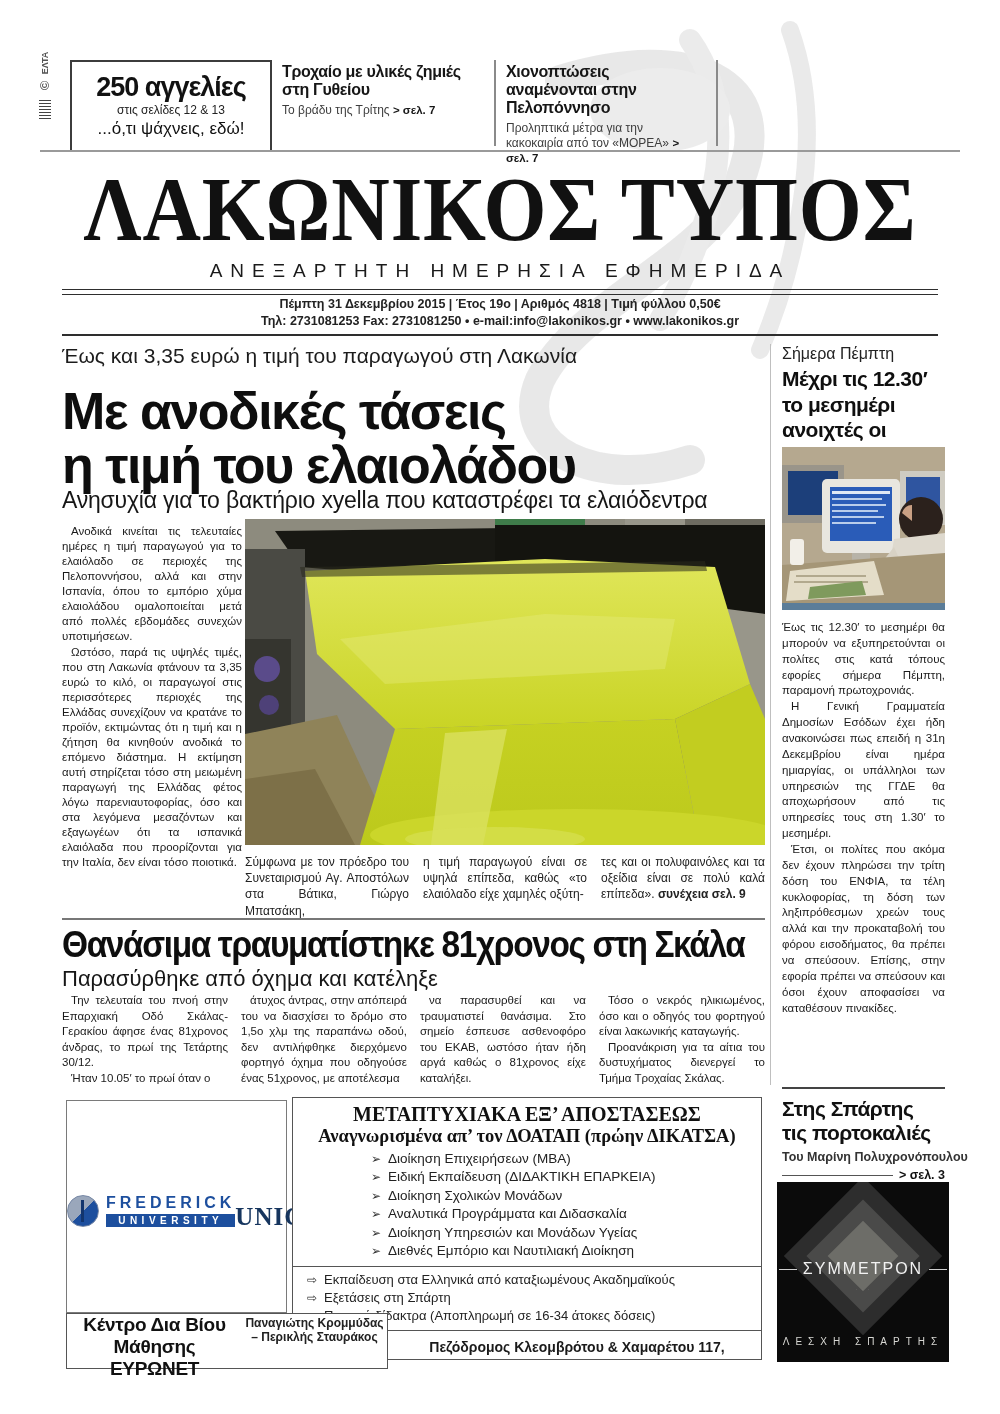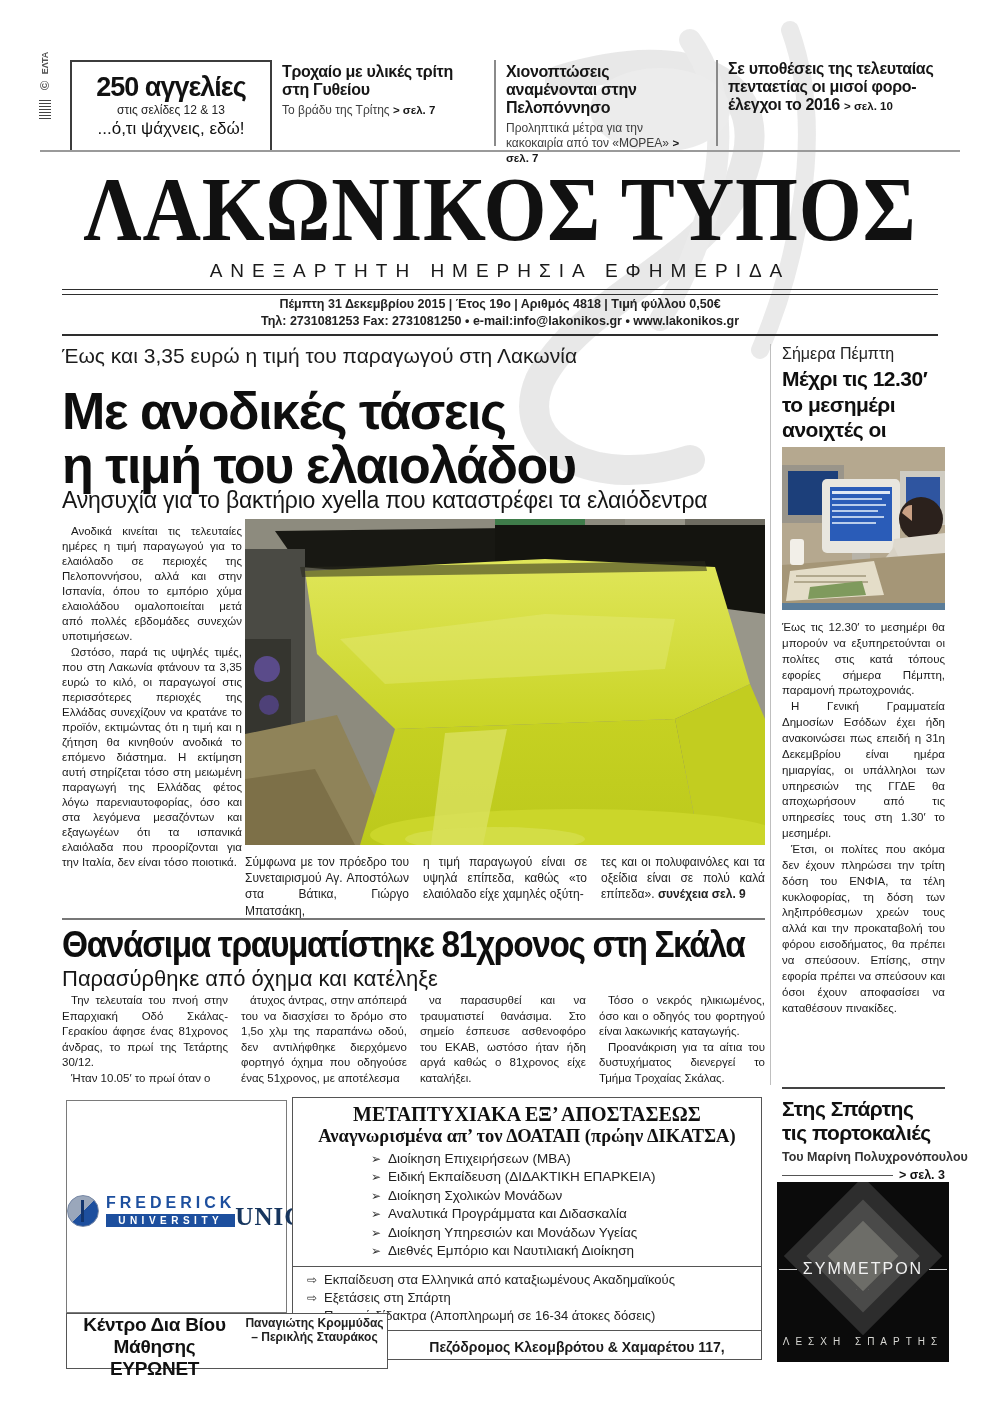--- a/index.html
+++ b/index.html
@@ -127,37 +127,33 @@
     <span class="barcode"></span>
   </div>
 
   <div class="abs promo-box z1">
     <div class="promo-title">250 αγγελίες</div>
     <div class="promo-l2">στις σελίδες 12 &amp; 13</div>
     <div class="promo-l3">...ό,τι ψάχνεις, εδώ!</div>
   </div>
 
   <div class="abs teaser z1" style="left:282px;top:63px;width:198px;">
-    <div class="teaser-title">Τροχαίο με υλικές τρίτη στη Γυθείου</div>
+    <div class="teaser-title">Τροχαίο με υλικές ζημιές στη Γυθείου</div>
     <div class="teaser-sub"><span>Το βράδυ της Τρίτης </span><span class="pageref">&gt; σελ. 7</span></div>
   </div>
 
   <div class="abs tdiv z1" style="left:494px;top:60px;height:86px;"></div>
 
   <div class="abs teaser z1" style="left:506px;top:63px;width:196px;">
     <div class="teaser-title">Χιονοπτώσεις αναμένονται στην Πελοπόννησο</div>
     <div class="teaser-sub"><span>Προληπτικά μέτρα για την κακοκαιρία από τον «ΜΟΡΕΑ» </span><span class="pageref">&gt; σελ. 7</span></div>
   </div>
 
   <div class="abs tdiv z1" style="left:716px;top:60px;height:86px;"></div>
 
-  <div class="abs teaser z1" style="left:728px;top:60px;width:230px;">
-    <span class="teaser-title">Σε υποθέσεις της τελευταίας πενταετίας οι μισοί φορο-έλεγχοι το 2016 </span>
-    <span class="pageref">&gt; σελ. 10</span>
-  </div>
 
   <div class="abs hrule z1" style="left:40px;top:150px;width:920px;"></div>
 
   <div class="abs mast-title z1" style="font-family:'Liberation Serif',serif;">ΛΑΚΩΝΙΚΟΣ ΤΥΠΟΣ</div>
   <div class="abs mast-tag z1">ΑΝΕΞΑΡΤΗΤΗ ΗΜΕΡΗΣΙΑ ΕΦΗΜΕΡΙΔΑ</div>
   <div class="abs rule-double z1"></div>
   <div class="abs dateline z1">Πέμπτη 31 Δεκεμβρίου 2015 | Έτος 19ο | Αριθμός 4818 | Τιμή φύλλου 0,50€</div>
   <div class="abs dateline2 z1">Τηλ: 2731081253 Fax: 2731081250 • e-mail:info@lakonikos.gr • www.lakonikos.gr</div>
   <div class="abs rule-b z1"></div>
 

